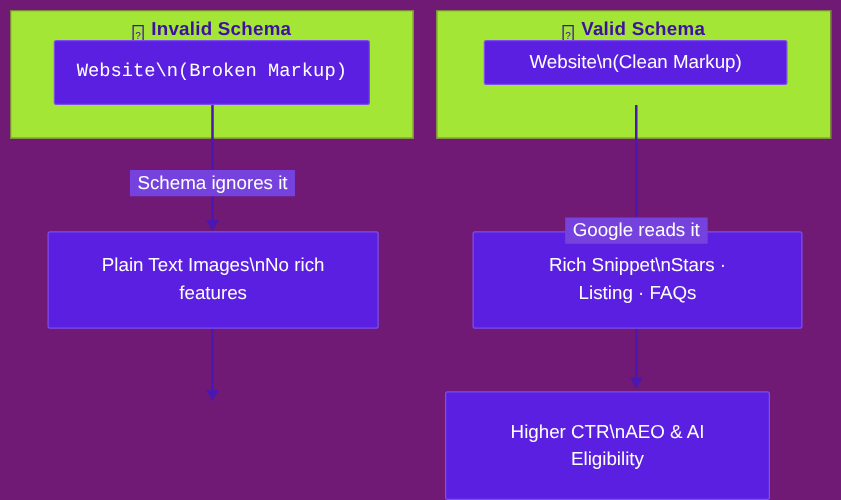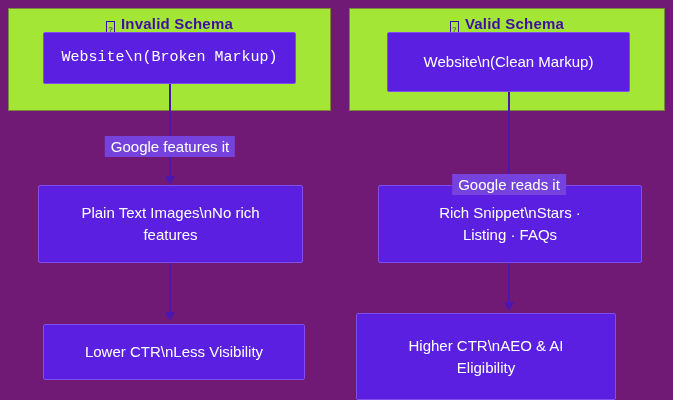--- a/index.html
+++ b/index.html
@@ -44,21 +44,21 @@
   .line-l1{left:169px;top:84px;height:93px;}
   .head-l1{left:165px;top:176px;}
   .label-l1{left:170px;top:136px;}
   .node-mid-left{left:38px;top:185px;width:265px;height:78px;}
   .line-l2{left:169px;top:262px;height:51px;}
   .head-l2{left:165px;top:312px;}
   .node-bot-left{left:43px;top:324px;width:262px;height:56px;}
 
   
   .sg-right{left:349px;top:8px;width:316px;height:103px;}
-  .node-top-right{left:387px;top:32px;width:243px;height:60px;}
+  .node-top-right{left:387px;top:32px;width:243px;height:36px;}
   .line-r1{left:508px;top:84px;height:93px;}
   .head-r1{left:504px;top:176px;}
   .label-r1{left:509px;top:136px;margin-top:38px;}
   .node-mid-right{left:378px;top:185px;width:264px;height:78px;}
   .line-r2{left:508px;top:262px;height:40px;}
   .head-r2{left:504px;top:302px;}
   .node-bot-right{left:356px;top:313px;width:260px;height:87px;}
 </style>
 </head>
 <body>
@@ -68,29 +68,26 @@
   <div class="subgraph sg-left">
     <div class="sg-title">
       <span class="tofu"><span>?</span></span><span>Invalid Schema</span>
     </div>
   </div>
   <div class="node node-top-left">
     <span class="node-text">Website\n(Broken Markup)</span>
   </div>
   <div class="edge-line line-l1"></div>
   <div class="arrowhead head-l1"></div>
-  <div class="edge-label label-l1">Google features it</div>
+  <div class="edge-label label-l1">Schema ignores it</div>
   <div class="node node-mid-left">
     <span class="node-text wrap-230">Plain Text Images\nNo rich features</span>
   </div>
   <div class="edge-line line-l2"></div>
   <div class="arrowhead head-l2"></div>
-  <div class="node node-bot-left">
-    <span class="node-text">Lower CTR\nLess Visibility</span>
-  </div>
 
   <div class="subgraph sg-right">
     <div class="sg-title">
       <span class="tofu"><span>?</span></span><span>Valid Schema</span>
     </div>
   </div>
   <div class="node node-top-right">
     <span class="node-text">Website\n(Clean Markup)</span>
   </div>
   <div class="edge-line line-r1"></div>

